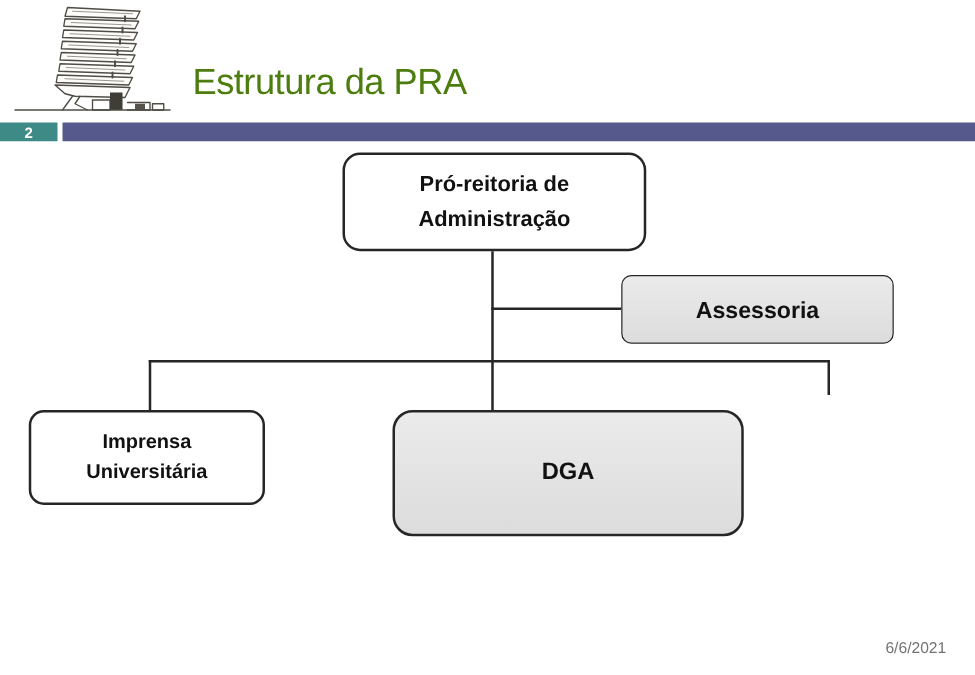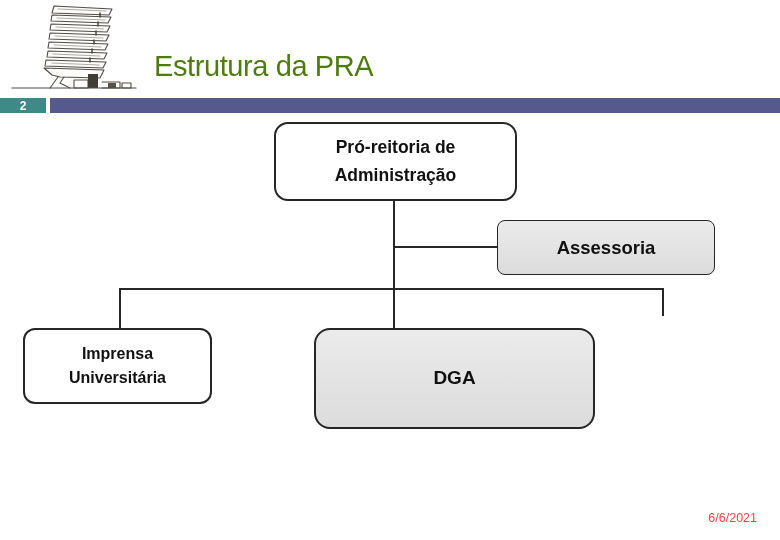--- a/index.html
+++ b/index.html
@@ -46,21 +46,21 @@
   #box-dga{left:272px;top:328px;width:281px;height:101px;border-radius:16px;
     padding:0 16px;margin-left:42px;}
   #box-dga .t{font-size:19px;line-height:1.3;}
   #box-dga .s{font-size:17px;line-height:1.35;}
   #box-dlo{left:577px;top:315px;width:170px;height:164px;border-radius:18px;
     padding:2px 14px;}
   #box-dlo .t{font-size:18px;line-height:1.35;}
   #box-dlo .s{font-size:14.5px;line-height:1.45;}
   
   .footer-date{
-    position:absolute;right:23px;top:511px;font-size:12.5px;color:#ef4444;
+    position:absolute;right:23px;top:511px;font-size:12.5px;color:#737373;
   }
 </style>
 </head>
 <body>
 
 <div class="slide">
 
   <div class="logo">
     <svg viewBox="0 0 132 92" width="132" height="92" aria-hidden="true">
       <g stroke="#4f4d45" fill="#fdfcfa" stroke-width="1.1" stroke-linejoin="round" stroke-linecap="round">

